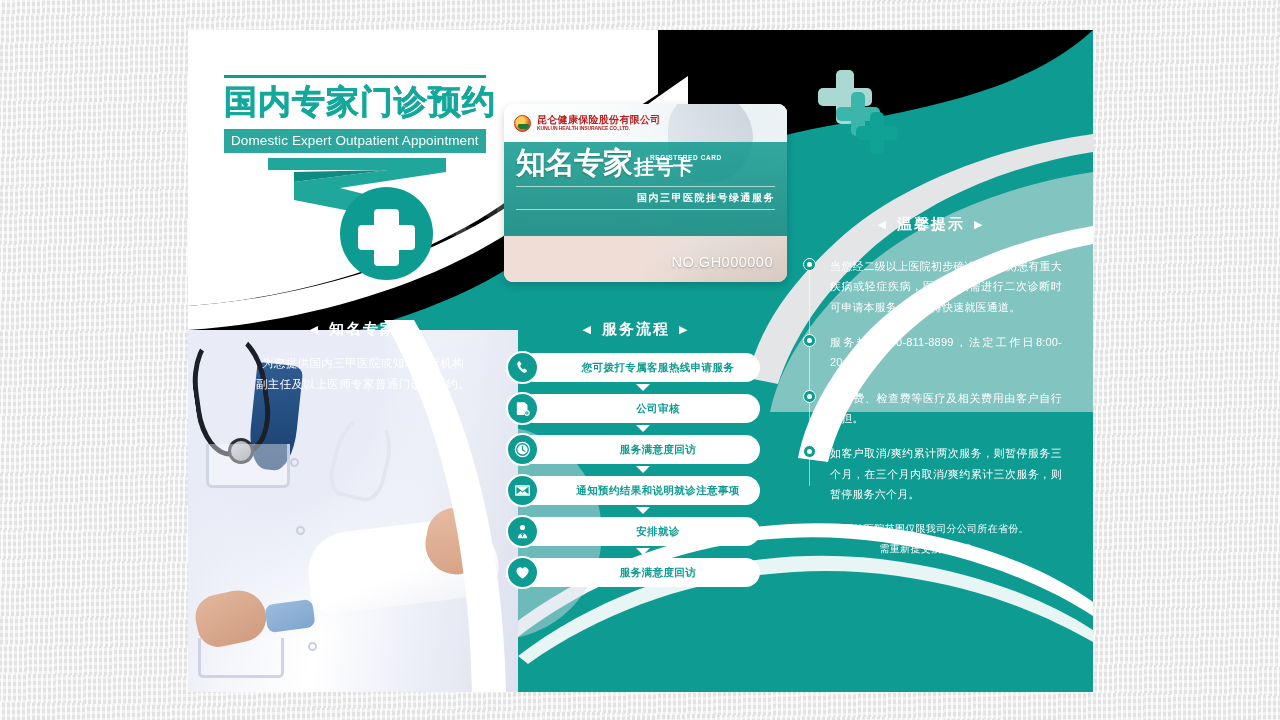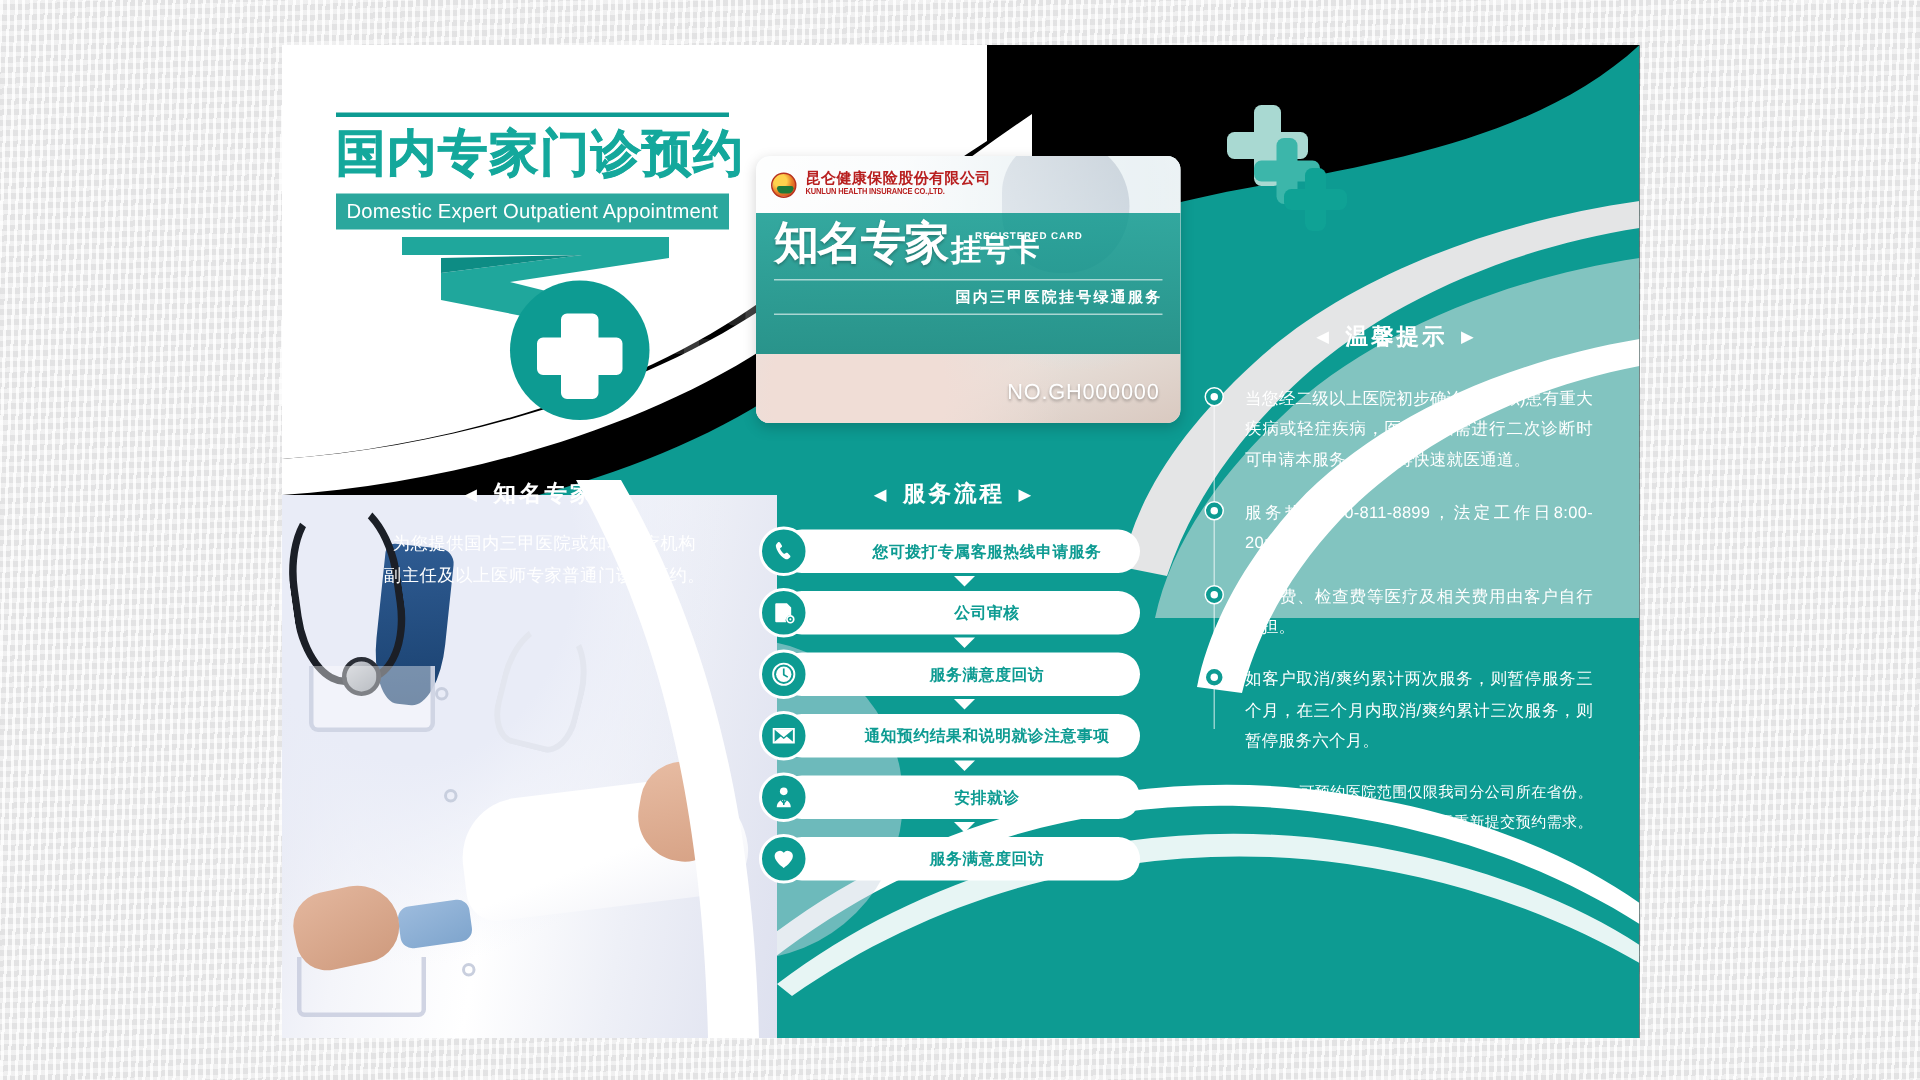--- a/index.html
+++ b/index.html
@@ -101,21 +101,21 @@
     display: flex; align-items: center; justify-content: center;
     background: #0d9b92;
   }
   .tip-dot i { width: 5px; height: 5px; border-radius: 50%; background: #fff; display: block; }
   .tip-text {
     color: #ffffff; font-size: 11px; line-height: 1.85; letter-spacing: .2px;
     text-align: justify;
   }
   #tips-foot {
     margin-top: 10px; color: #ffffff; font-size: 10px; line-height: 1.95;
-    text-align: right; letter-spacing: .3px;
+    text-align: center; letter-spacing: .3px;
   }
 
   
   #card {
     position: absolute; left: 316px; top: 74px; width: 283px; height: 178px;
     border-radius: 9px; overflow: hidden;
     box-shadow: 0 3px 9px rgba(0,0,0,.18);
     background: #e9eef0;
   }
   .card-photo {

